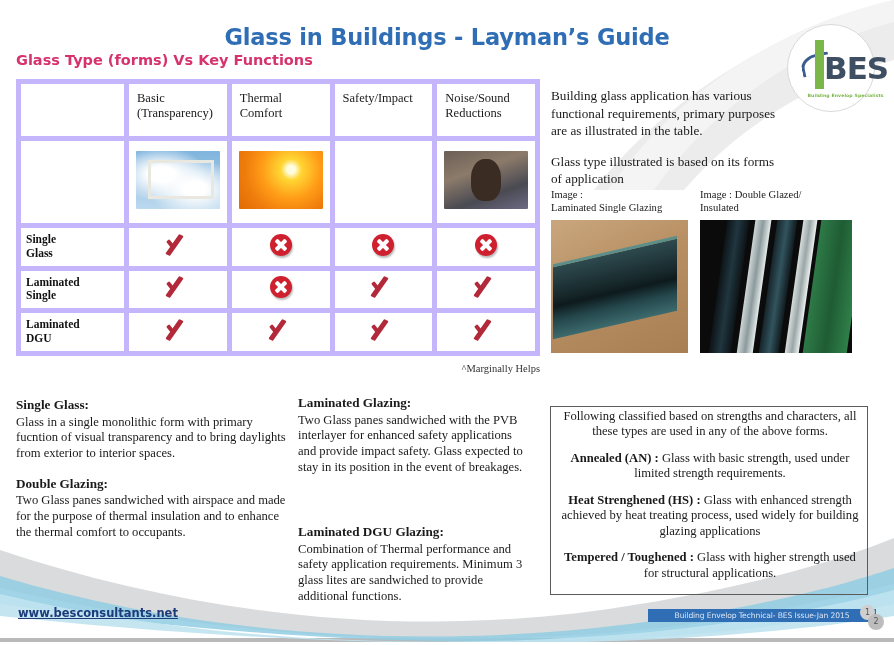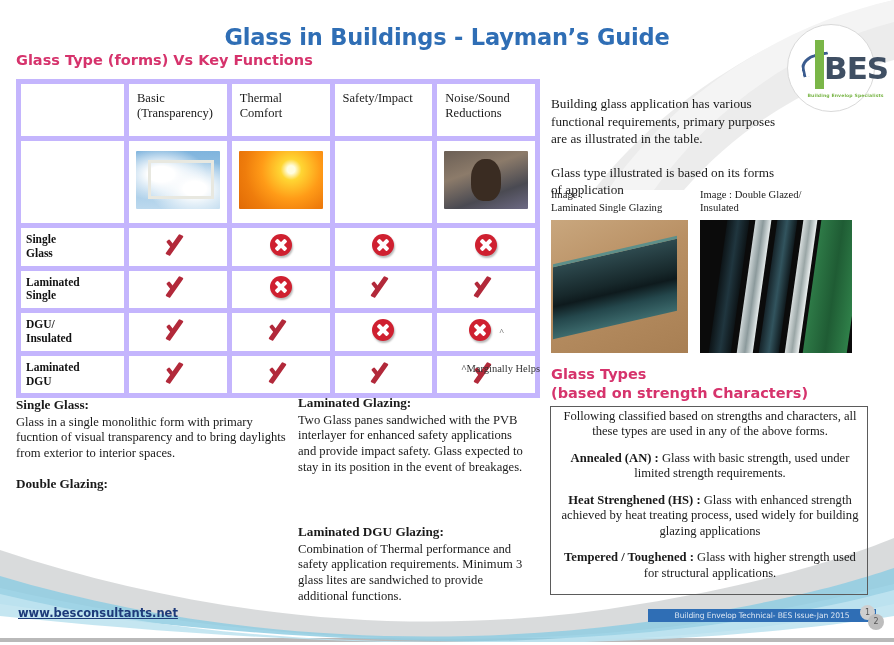--- a/index.html
+++ b/index.html
@@ -126,21 +126,21 @@
   #marg-note{
     position:absolute;left:16px;top:363px;width:524px;text-align:right;
     font-size:10.5px;color:#333;z-index:5;
   }
 
   
   #intro{
     position:absolute;left:551px;top:79px;width:235px;
     font-size:13.2px;line-height:1.33;color:#1a1a1a;z-index:5;
   }
-  #intro p{margin:16px 0 13px 0;}
+  #intro p{margin:8px 0 13px 0;}
   #imgcap-left{position:absolute;left:551px;top:188px;width:130px;
     font-size:10.6px;line-height:1.25;color:#1a1a1a;z-index:5;}
   #imgcap-right{position:absolute;left:700px;top:188px;width:150px;
     font-size:10.6px;line-height:1.25;color:#1a1a1a;z-index:5;}
   #photo-lam{position:absolute;left:551px;top:220px;width:137px;height:133px;z-index:5;
     background:linear-gradient(155deg,#c9a77e 0%,#b99064 40%,#a87f53 100%);overflow:hidden;}
   #photo-lam:after{content:"";position:absolute;left:2px;top:30px;width:124px;height:72px;
     transform:skewY(-13deg);
     background:linear-gradient(#2e4a4f,#17282b 42%,#0e1a1d 55%,#24474c 75%,#3d6b6d);
     border-top:3px solid #5d8f8a;}
@@ -253,27 +253,20 @@
       <td class="mark"><span class="cross"></span></td>
     </tr>
     <tr>
       <td class="rowlabel">Laminated<br>Single</td>
       <td class="mark"><span class="tick"></span></td>
       <td class="mark"><span class="cross"></span></td>
       <td class="mark"><span class="tick"></span></td>
       <td class="mark"><span class="tick"></span></td>
     </tr>
     <tr>
-      <td class="rowlabel">DGU/<br>Insulated</td>
-      <td class="mark"><span class="tick"></span></td>
-      <td class="mark"><span class="tick"></span></td>
-      <td class="mark"><span class="cross"></span></td>
-      <td class="mark"><span class="cross"></span><span class="sup">^</span></td>
-    </tr>
-    <tr>
       <td class="rowlabel">Laminated<br>DGU</td>
       <td class="mark"><span class="tick"></span></td>
       <td class="mark"><span class="tick"></span></td>
       <td class="mark"><span class="tick"></span></td>
       <td class="mark"><span class="tick"></span></td>
     </tr>
   </tbody>
     </table>
 
   <div id="marg-note">^Marginally Helps</div>
@@ -288,36 +281,33 @@
 
   <div id="photo-lam"></div>
   <div id="photo-dgu">
     <span class="pane g1"></span>
     <span class="pane g2"></span>
     <span class="pane g3"></span>
     <span class="pane g4"></span>
     <span class="pane g5"></span>
   </div>
 
-  <div id="types-heading">
-    <span>Glass Types</span><br>
-    <span>(based on strength Characters)</span>
-  </div>
   <div id="types-box"></div>
   <div id="types-body">
     <p>Following classified based on strengths and characters, all these types are used in any of the above forms.</p>
     <p><b>Annealed (AN) :</b><span> Glass with basic strength, used under limited  strength requirements.</span></p>
     <p><b>Heat Strenghened (HS) :</b><span> Glass with enhanced strength achieved by heat treating process, used widely for building glazing applications</span></p>
     <p><b>Tempered / Toughened :</b><span> Glass with higher strength used for structural applications.</span></p>
   </div>
 
   <div class="desc" id="d-single">
     <h4>Single Glass:</h4>
     <p>Glass in a single monolithic form with primary fucntion of visual transparency and to bring daylights from exterior to interior spaces.</p>
     <h4>Double Glazing:</h4>
+    <p>Two Glass panes sandwiched with airspace and made for the purpose of thermal insulation and to enhance the thermal comfort to occupants.</p>
   </div>
 
   <div class="desc" id="d-lam">
     <h4>Laminated Glazing:</h4>
     <p>Two Glass panes sandwiched with the PVB interlayer for enhanced safety applications and provide impact safety. Glass expected to stay in its position in the event of breakages.</p>
   </div>
 
   <div class="desc" id="d-lamdgu">
     <h4>Laminated DGU Glazing:</h4>
     <p>Combination of Thermal performance and safety application requirements. Minimum 3 glass lites are sandwiched to provide additional functions.</p>

